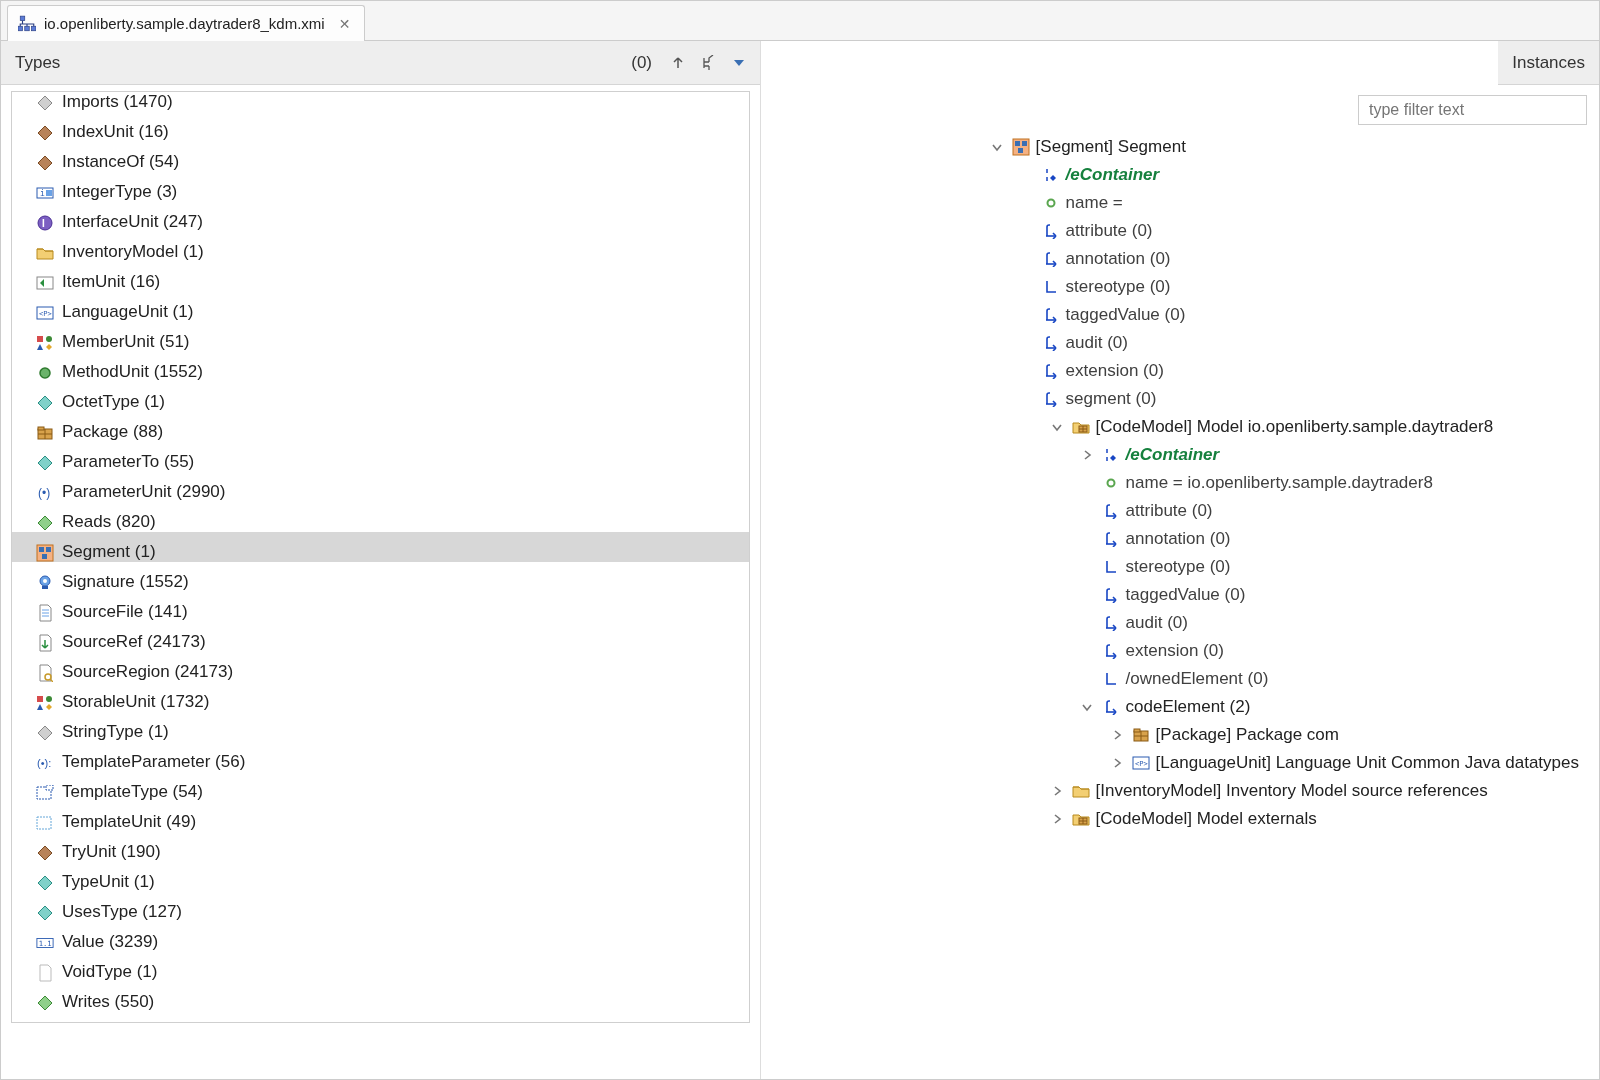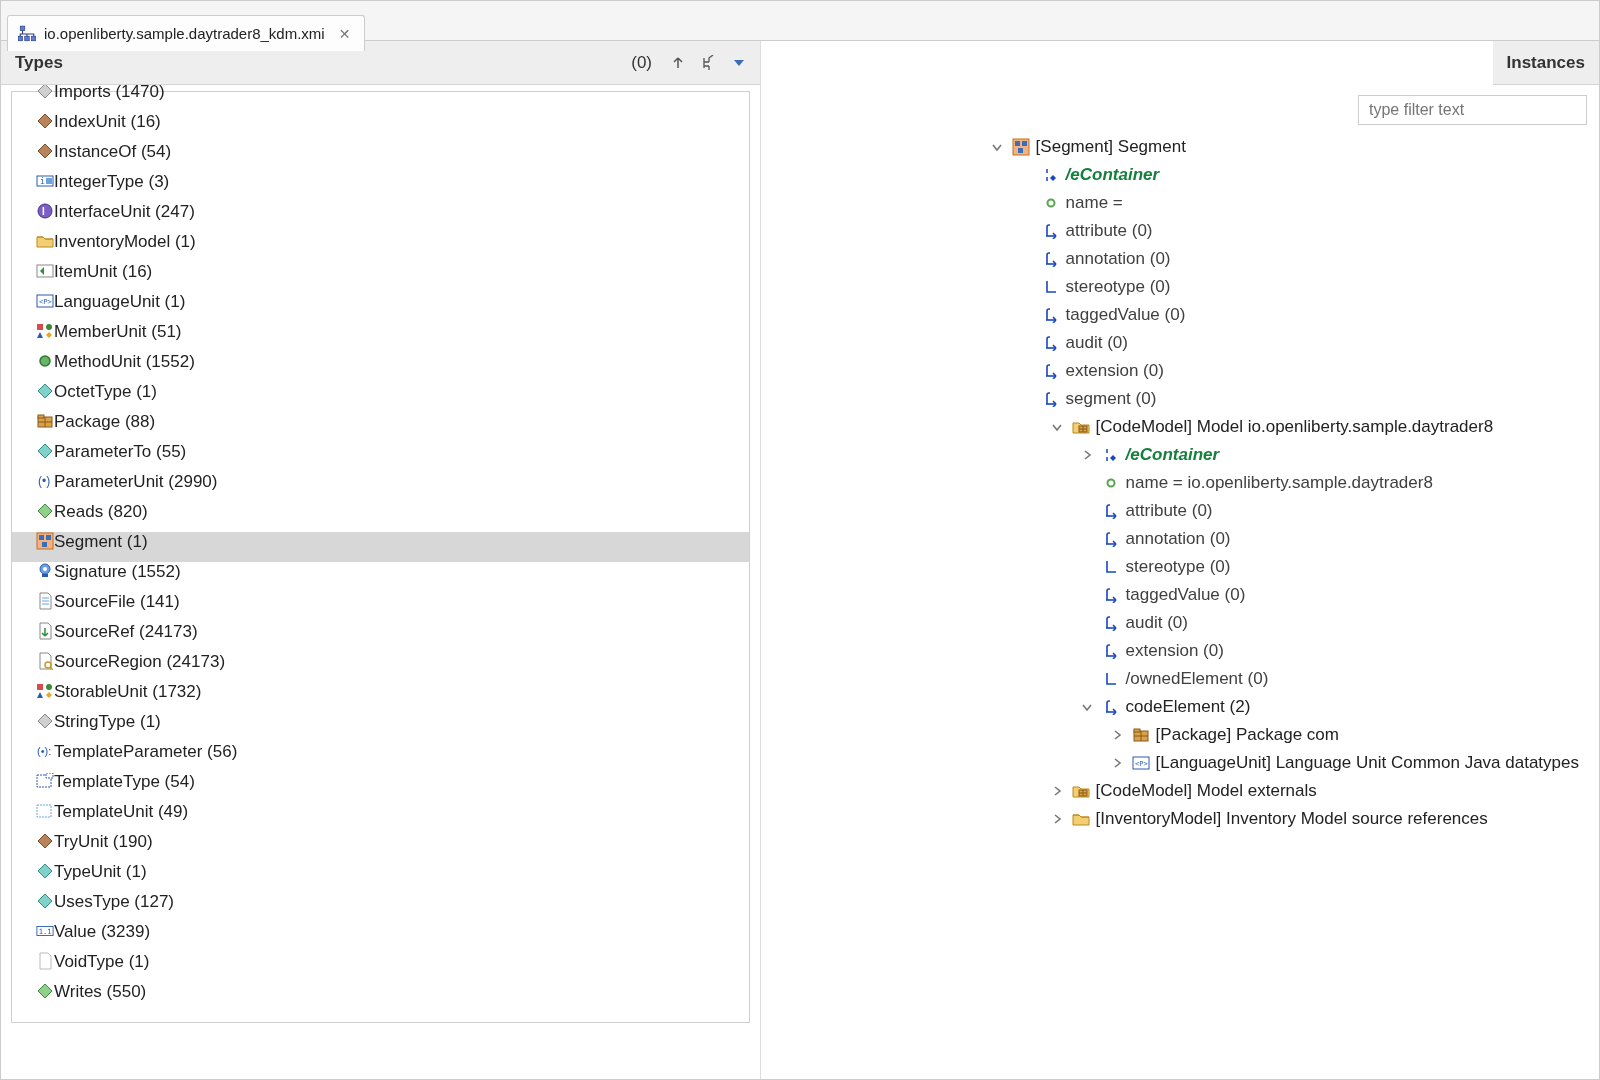--- a/index.html
+++ b/index.html
@@ -33,21 +33,21 @@
     align-items: center;
     gap: 8px;
     background: #f2f2f2;
     border: 1px solid #ccc;
     border-bottom: none;
     border-radius: 3px 3px 0 0;
     padding: 6px 14px 6px 10px;
     font-size: 15px;
     height: 36px;
     position: relative;
-    top: 11px;
+    top: 1px;
     background: #fdfdfd;
   }
   .tab .icon { width: 18px; height: 18px; }
   .tab .close { font-size: 14px; color: #777; margin-left: 6px; }
 
   
   .split {
     flex: 1;
     display: flex;
     min-height: 0;
@@ -63,21 +63,21 @@
   .pane-header {
     height: 44px;
     background: #eeeeee;
     border-bottom: 1px solid #d5d5d5;
     display: flex;
     align-items: center;
     padding: 0 14px;
     justify-content: space-between;
   }
   .pane-header .title {
-    font-weight: 700;
+    font-weight: 400;
     font-size: 17px;
     color: #333;
   }
   .pane-header .tools {
     display: flex;
     align-items: center;
     gap: 14px;
     color: #555;
   }
   .pane-header .count { color: #333; font-size: 17px; margin-right: 4px; }
@@ -89,22 +89,22 @@
     background: #fff;
   }
 
   
   .types-list {
     border: 1px solid #cfcfcf;
     padding: 4px 0 10px 0;
   }
   .type-item {
     display: flex;
-    align-items: flex-start;
-    gap: 0;
+    align-items: flex-end;
+    gap: 8px;
     height: 30px;
     padding: 0 10px 0 24px;
     font-size: 17px;
     white-space: nowrap;
   }
   .type-item.selected {
     background: #d7d7d7;
   }
   .type-item .ti-icon {
     width: 18px; height: 18px;
@@ -760,38 +760,38 @@
             </div>
             <div class="tree-row" style="padding-left: 60px;">
               <span class="tg">
                 <svg width="12" height="12" viewBox="0 0 12 12">
                   <path d="M4 2 L9 6 L4 10" stroke="#777" stroke-width="1.6" fill="none"></path>
                 </svg>
               </span>
               <span class="ic">
                 <svg width="18" height="16" viewBox="0 0 18 16">
                   <path d="M1 4 h6 l2 2 h8 v8 h-16 z" fill="#f3cf73" stroke="#b88a1f"></path>
-                  <rect x="7" y="7" width="8" height="6" fill="#d8a24c" stroke="#8a5a14"></rect>
-                  <path d="M11 7 v6 M7 10 h8" stroke="#8a5a14"></path>
-                </svg>
-              </span>
-              <span class="lbl">[CodeModel] Model externals</span>
+                  <path d="M1 4 h6 l2 2 h8" fill="none" stroke="#b88a1f"></path>
+                </svg>
+              </span>
+              <span class="lbl">[InventoryModel] Inventory Model source references</span>
             </div>
             <div class="tree-row" style="padding-left: 60px;">
               <span class="tg">
                 <svg width="12" height="12" viewBox="0 0 12 12">
                   <path d="M4 2 L9 6 L4 10" stroke="#777" stroke-width="1.6" fill="none"></path>
                 </svg>
               </span>
               <span class="ic">
                 <svg width="18" height="16" viewBox="0 0 18 16">
                   <path d="M1 4 h6 l2 2 h8 v8 h-16 z" fill="#f3cf73" stroke="#b88a1f"></path>
-                  <path d="M1 4 h6 l2 2 h8" fill="none" stroke="#b88a1f"></path>
-                </svg>
-              </span>
-              <span class="lbl">[InventoryModel] Inventory Model source references</span>
+                  <rect x="7" y="7" width="8" height="6" fill="#d8a24c" stroke="#8a5a14"></rect>
+                  <path d="M11 7 v6 M7 10 h8" stroke="#8a5a14"></path>
+                </svg>
+              </span>
+              <span class="lbl">[CodeModel] Model externals</span>
             </div>
           </div>
       </div>
     </div>
 
   </div>
 </div>
 
 </body></html>

